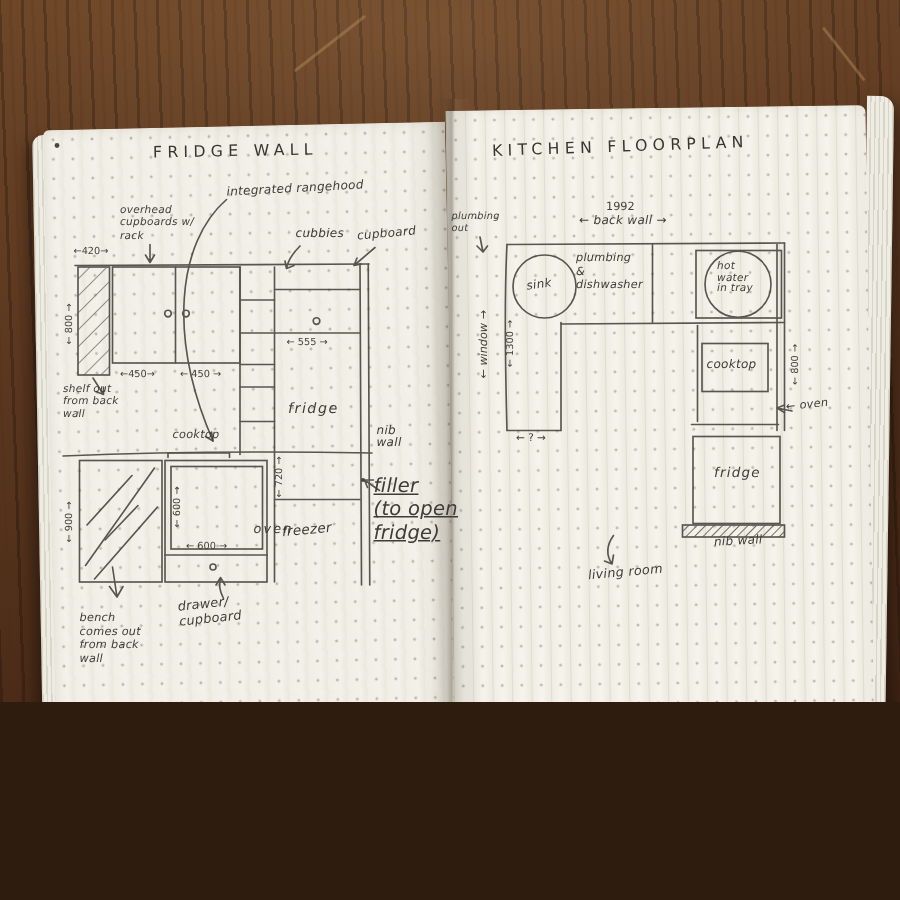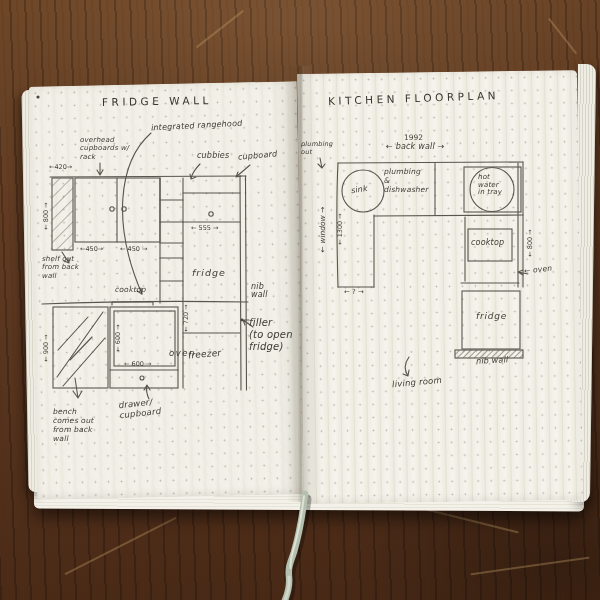--- a/index.html
+++ b/index.html
@@ -1,16 +1,16 @@
 <!DOCTYPE html>
 <html><head>
 <meta charset="utf-8">
 <style>
   html,body{margin:0;padding:0;background:#2e1c0e;}
-  .stage{position:relative;width:600px;height:600px;overflow:hidden;
+  .stage{position:relative;width:600px;height:468px;overflow:hidden;
          font-family:"DejaVu Sans",sans-serif;color:#3f3d36;}
   
   .wood{position:absolute;inset:0;
     background:
       radial-gradient(ellipse 420px 200px at 300px 20px, rgba(255,215,160,.10), transparent 70%),
       radial-gradient(ellipse 300px 200px at 560px 560px, rgba(0,0,0,.25), transparent 70%),
       repeating-linear-gradient(88deg, rgba(15,6,2,.25) 0 2px, rgba(0,0,0,0) 2px 7px,
         rgba(80,42,16,.16) 7px 9px, rgba(0,0,0,0) 9px 15px),
       linear-gradient(172deg,#6e4728 0%,#5b3720 45%,#452715 100%);} 
   .scr{position:absolute;height:2px;background:#bf9a66;opacity:.38;border-radius:2px;}
@@ -170,21 +170,21 @@
   <span class="vdim" style="left:21px;top:212px;width:50px;">← 800 →</span>
   <span class="lbl" style="left:42px;top:255px;font-size:7px;">shelf out
 from back
 wall</span>
   <span class="dim" style="left:80px;top:245px;text-align:center;">←450→</span>
   <span class="dim" style="left:120px;top:245px;">← 450 →</span>
   <span class="dim" style="left:191px;top:224px;">← 555 →</span>
   <span class="lbl" style="left:192px;top:267px;font-size:9.5px;letter-spacing:1px;">fridge</span>
   <span class="lbl" style="left:251px;top:283px;line-height:1.05;">nib
 wall</span>
-  <span class="lbl" style="left:249px;top:317px;font-size:10px;">filler
+  <span class="lbl" style="left:249px;top:317px;font-size:13px;text-decoration:underline;">filler
 (to open
 fridge)</span>
   <span class="lbl" style="left:115px;top:286px;font-size:7.5px;">cooktop</span>
   <span class="lbl" style="left:130px;top:348px;font-size:8.5px;letter-spacing:1.5px;margin-left:39px;">oven</span>
   <span class="vdim" style="left:96px;top:334px;width:44px;">← 600 →</span>
   <span class="dim" style="left:124px;top:360px;">← 600 →</span>
   <span class="vdim" style="left:164px;top:314px;width:44px;">← 720 →</span>
   <span class="lbl" style="left:188px;top:349px;font-size:9px;transform:rotate(-5deg);">freezer</span>
   <span class="vdim" style="left:21px;top:344px;width:50px;">← 900 →</span>
   <span class="lbl" style="left:119px;top:398px;font-size:8.5px;transform:rotate(-6deg);">drawer/

